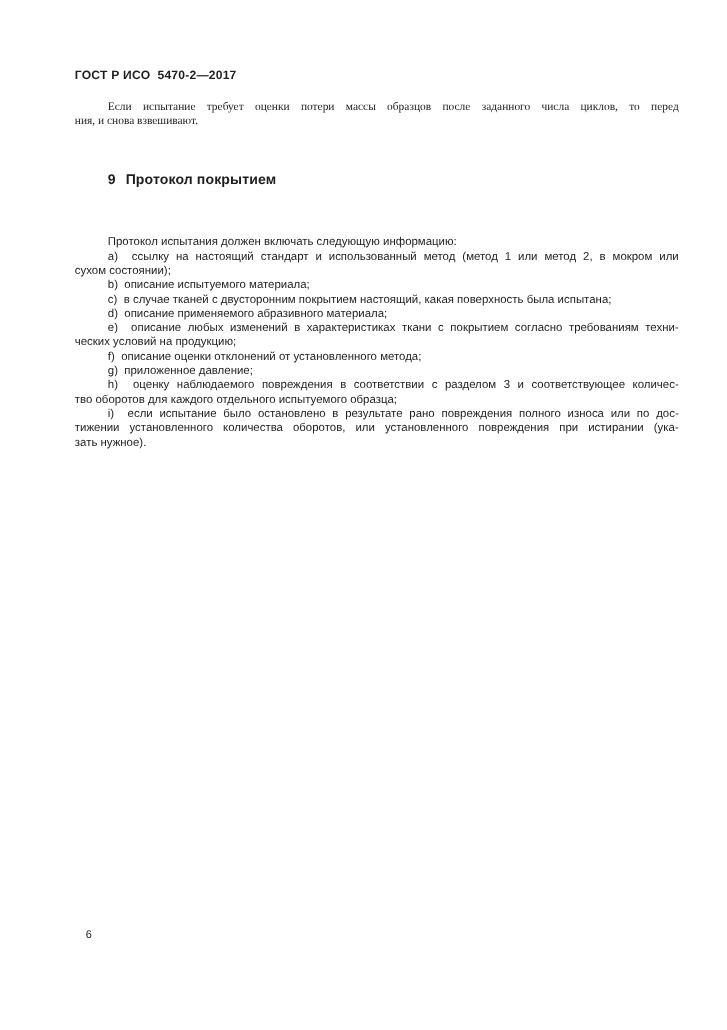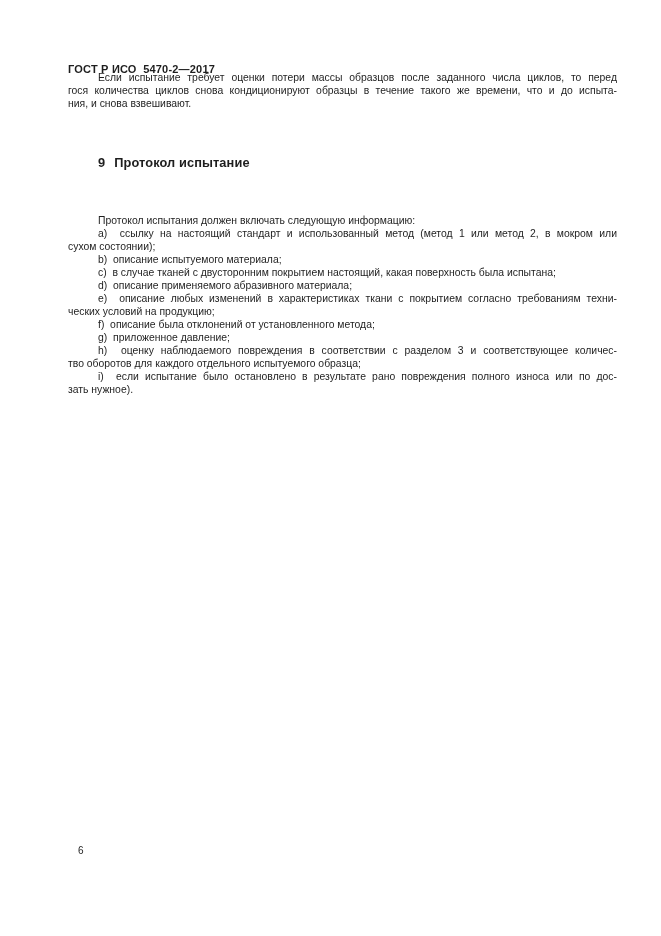--- a/index.html
+++ b/index.html
@@ -25,21 +25,21 @@
     font-size: 11px;
     font-weight: bold;
     white-space: pre;
     letter-spacing: 0.2px;
   }
   .block {
     position: absolute;
     left: 68px;
     width: 549px;
   }
-  .p1   { top: 71px; }
+  .p1   { top: 91px; font-family: Liberation Serif, serif; }
   .body { top: 186px; margin-top: 28px; }
   .ln {
     line-height: 13px;
     white-space: pre-wrap;
   }
   .ind  { padding-left: 30px; }
   .just {
     text-align: justify;
     text-align-last: justify;
   }
@@ -62,49 +62,49 @@
 </style>
 </head>
 <body>
 
 <div class="page">
 
   <div class="hdr">ГОСТ Р ИСО  5470-2—2017</div>
 
   <div class="block p1">
     <div class="ln ind just">Если испытание требует оценки потери массы образцов после заданного числа циклов, то перед</div>
-    <div class="ln just">гося количества циклов снова кондиционируют образцы в течение такого же времени, что и до испыта-</div>
     <div class="ln">ния, и снова взвешивают.</div>
   </div>
 
   <h2 class="sec">
-    <span class="num">9</span><span>Протокол испытание</span>
+    <span class="num">9</span><span>Протокол покрытием</span>
   </h2>
 
   <div class="block body">
     <div class="ln ind">Протокол испытания должен включать следующую информацию:</div>
 
     <div class="ln ind just">a)  ссылку на настоящий стандарт и использованный метод (метод 1 или метод 2, в мокром или</div>
     <div class="ln">сухом состоянии);</div>
 
     <div class="ln ind">b)  описание испытуемого материала;</div>
 
     <div class="ln ind">c)  в случае тканей с двусторонним покрытием настоящий, какая поверхность была испытана;</div>
 
     <div class="ln ind">d)  описание применяемого абразивного материала;</div>
 
     <div class="ln ind just">e)  описание любых изменений в характеристиках ткани с покрытием согласно требованиям техни-</div>
     <div class="ln">ческих условий на продукцию;</div>
 
-    <div class="ln ind">f)  описание была отклонений от установленного метода;</div>
+    <div class="ln ind">f)  описание оценки отклонений от установленного метода;</div>
 
     <div class="ln ind">g)  приложенное давление;</div>
 
     <div class="ln ind just">h)  оценку наблюдаемого повреждения в соответствии с разделом 3 и соответствующее количес-</div>
     <div class="ln">тво оборотов для каждого отдельного испытуемого образца;</div>
 
     <div class="ln ind just">i)  если испытание было остановлено в результате рано повреждения полного износа или по дос-</div>
+    <div class="ln just">тижении установленного количества оборотов, или установленного повреждения при истирании (ука-</div>
     <div class="ln">зать нужное).</div>
   </div>
 
   <div class="pageno">6</div>
 
 </div>
 
 </body></html>

